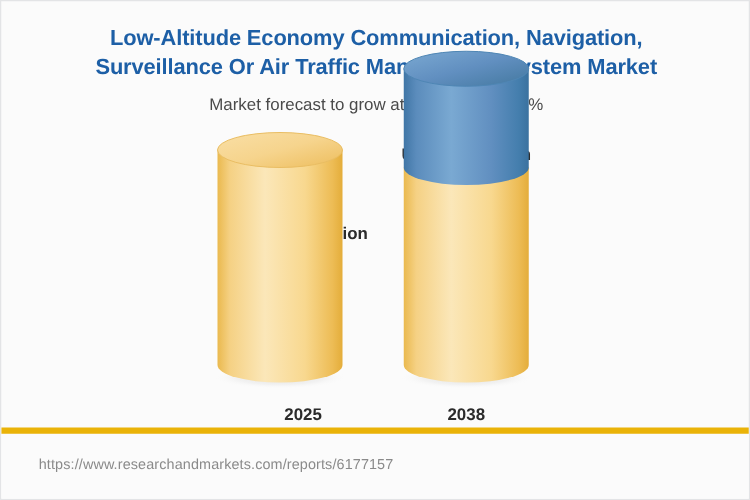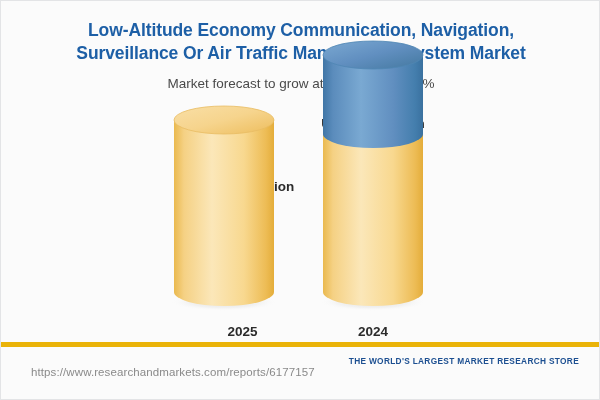--- a/index.html
+++ b/index.html
@@ -191,25 +191,24 @@
             <stop offset="100%" stop-color="#edbd5c"></stop>
           </linearGradient>
         </defs>
         <ellipse cx="50" cy="261" rx="54" ry="9" fill="url(#g-shadow)"></ellipse>
 
         <path d="M0,93 L0,251 A50,14 0 0 0 100,251 L100,93 Z" fill="url(#g-yellow-body2)"></path>
 
         <path d="M0,14 L0,93 A50,14 0 0 0 100,93 L100,14 Z" fill="url(#g-blue-body)"></path>
         <ellipse cx="50" cy="14" rx="50" ry="14" fill="url(#g-blue-top)" stroke="#4f86b4" stroke-width="0.8"></ellipse>
       </svg>
-      <div class="cat-label" style="bottom:2px;">2024</div>
+      <div class="cat-label" style="bottom:2px;">2038</div>
     </div>
 
   </div>
 
   <div id="footer">
     <div id="footer-url">https://www.researchandmarkets.com/reports/6177157</div>
     <div id="logo">
-      <div id="logo-tagline">THE WORLD'S LARGEST MARKET RESEARCH STORE</div>
     </div>
   </div>
 
 </div>
 
 </body></html>

